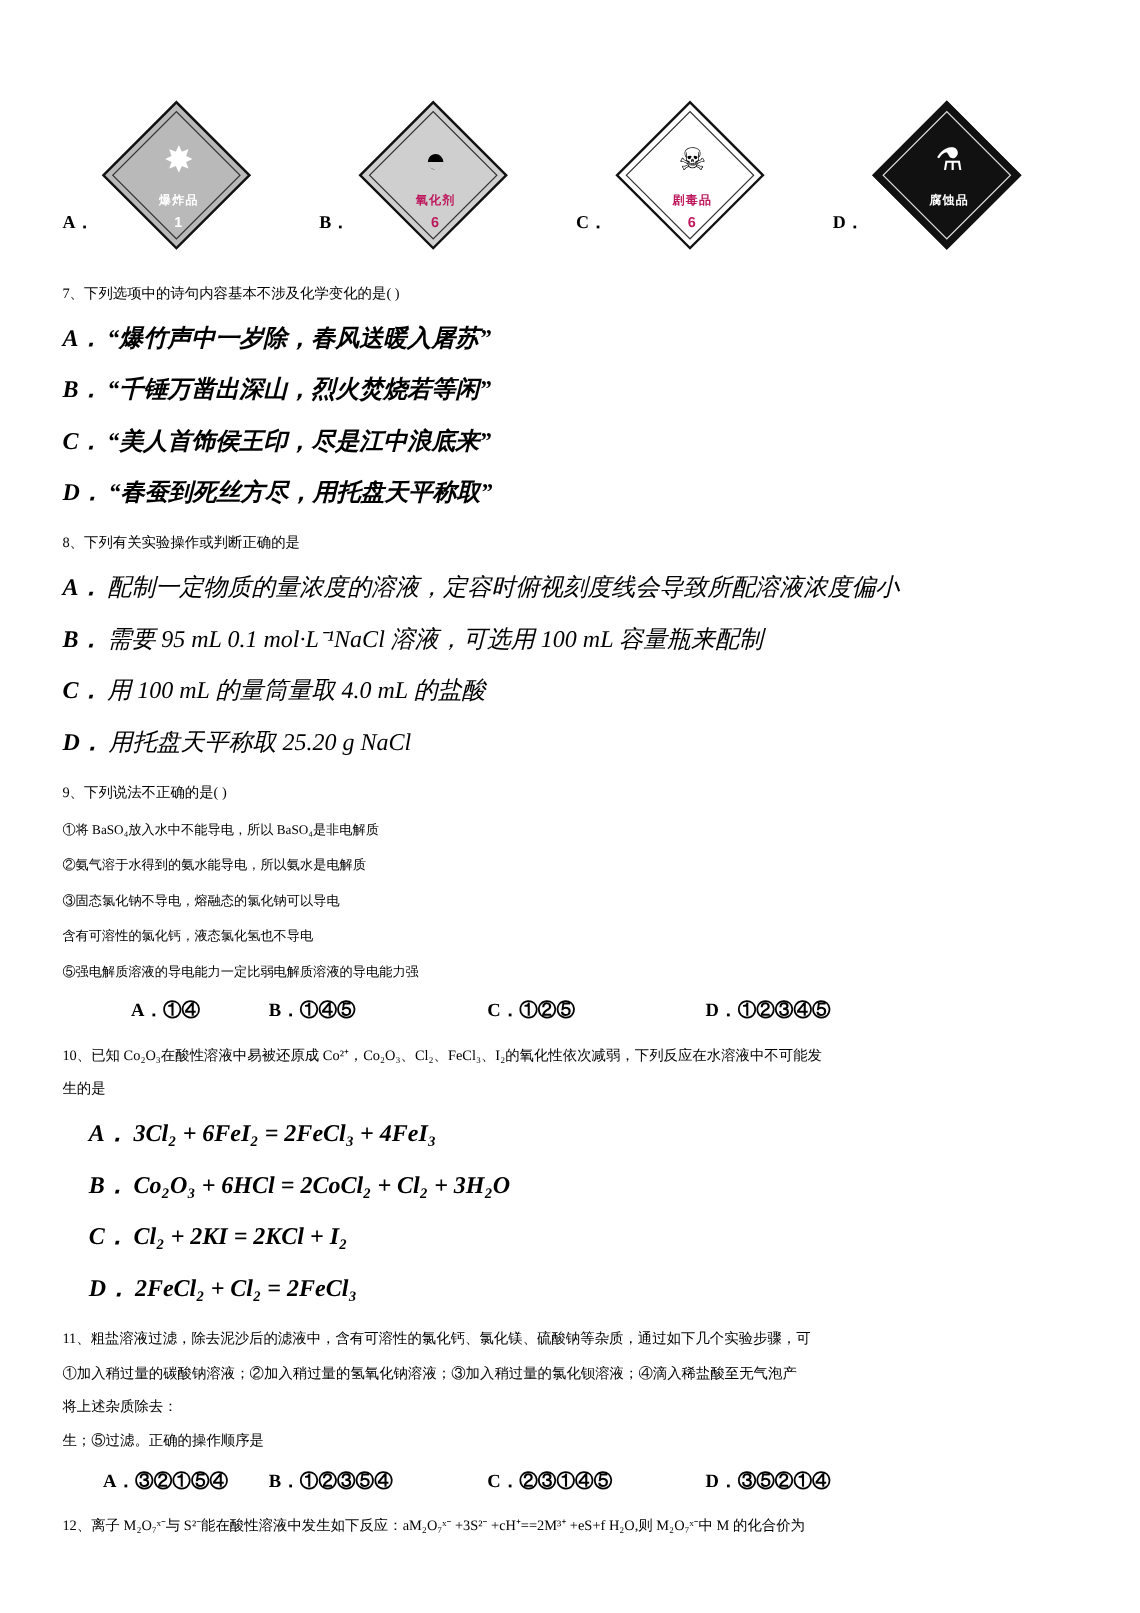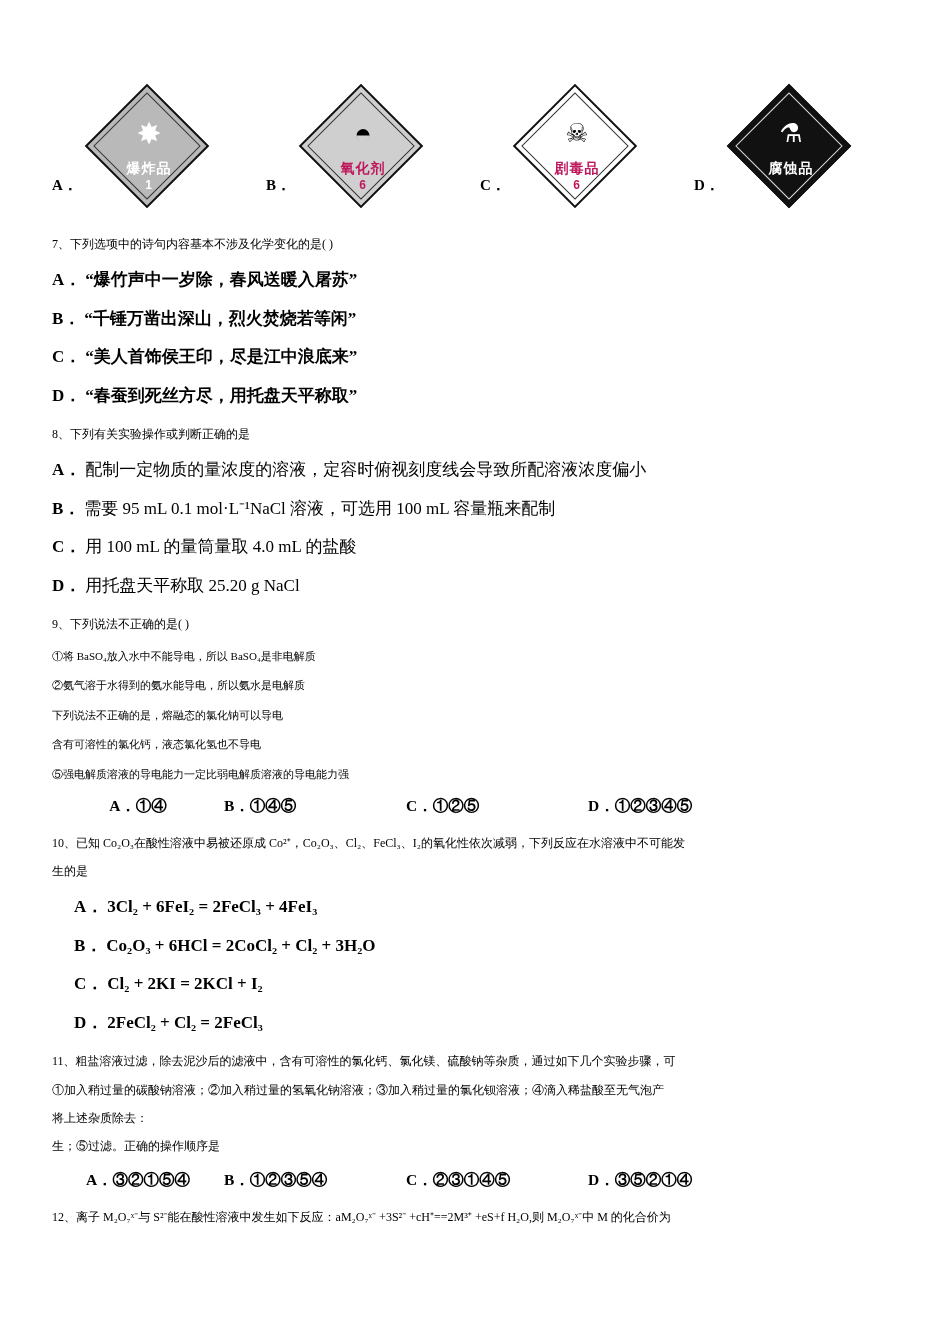--- a/index.html
+++ b/index.html
@@ -73,21 +73,21 @@
   .d1 { background: #b9b9b9; }
   .d2 { background: #cfcfcf; }
   .d3 { background: #ffffff; }
   .d4 { background: #111111; border-color:#111; }
   .d4 .diamond-inner { border-color: #ddd; }
   .diamond-text {
     position: absolute;
     width: 126px;
     text-align: center;
     font-family: "Liberation Sans", sans-serif;
-    font-size: 14px;
+    font-size: 10px;
     font-weight: bold;
     letter-spacing: 1px;
   }
   .dt-name { top: 64px; }
   .dt-num { top: 82px; font-size: 12px; }
   .white-text { color: #fff; }
   .black-text { color: #be185d; }
   .glyph {
     position: absolute;
     width: 126px;
@@ -106,22 +106,23 @@
     font-size: 15.5px;
     line-height: 1.5;
   }
   .q-stem {
     font-size: 12px;
     line-height: 1.6;
   }
   .bold { font-weight: bold; }
   .opt {
     margin-top: 13px;
-    font-size: 17px;
+    font-size: 20px;
     line-height: 1.5;
+    font-style: italic;
   }
   .opt .lab {
     font-weight: bold;
     margin-right: 4px;
   }
   .optline {
     margin-top: 14px;
     display: flex;
     font-size: 15.5px;
   }
@@ -221,21 +222,21 @@
     <div class="opt">
       <span class="lab">C．</span><span>用 100 mL 的量筒量取 4.0 mL 的盐酸</span>
     </div>
     <div class="opt">
       <span class="lab">D．</span><span>用托盘天平称取 25.20 g NaCl</span>
     </div>
 
     <div class="q q-stem">9、下列说法不正确的是(        )</div>
     <div class="sub-item">①将 BaSO₄放入水中不能导电，所以 BaSO₄是非电解质</div>
     <div class="sub-item">②氨气溶于水得到的氨水能导电，所以氨水是电解质</div>
-    <div class="sub-item">下列说法不正确的是，熔融态的氯化钠可以导电</div>
+    <div class="sub-item">③固态氯化钠不导电，熔融态的氯化钠可以导电</div>
     <div class="sub-item">含有可溶性的氯化钙，液态氯化氢也不导电</div>
     <div class="sub-item">⑤强电解质溶液的导电能力一定比弱电解质溶液的导电能力强</div>
     <div class="optline">
       <div class="ow1">A．①④</div>
       <div class="ow2">B．①④⑤</div>
       <div class="ow3">C．①②⑤</div>
       <div>D．①②③④⑤</div>
     </div>
 
     <div class="q q-stem">10、已知 Co₂O₃在酸性溶液中易被还原成 Co²⁺，Co₂O₃、Cl₂、FeCl₃、I₂的氧化性依次减弱，下列反应在水溶液中不可能发</div>

